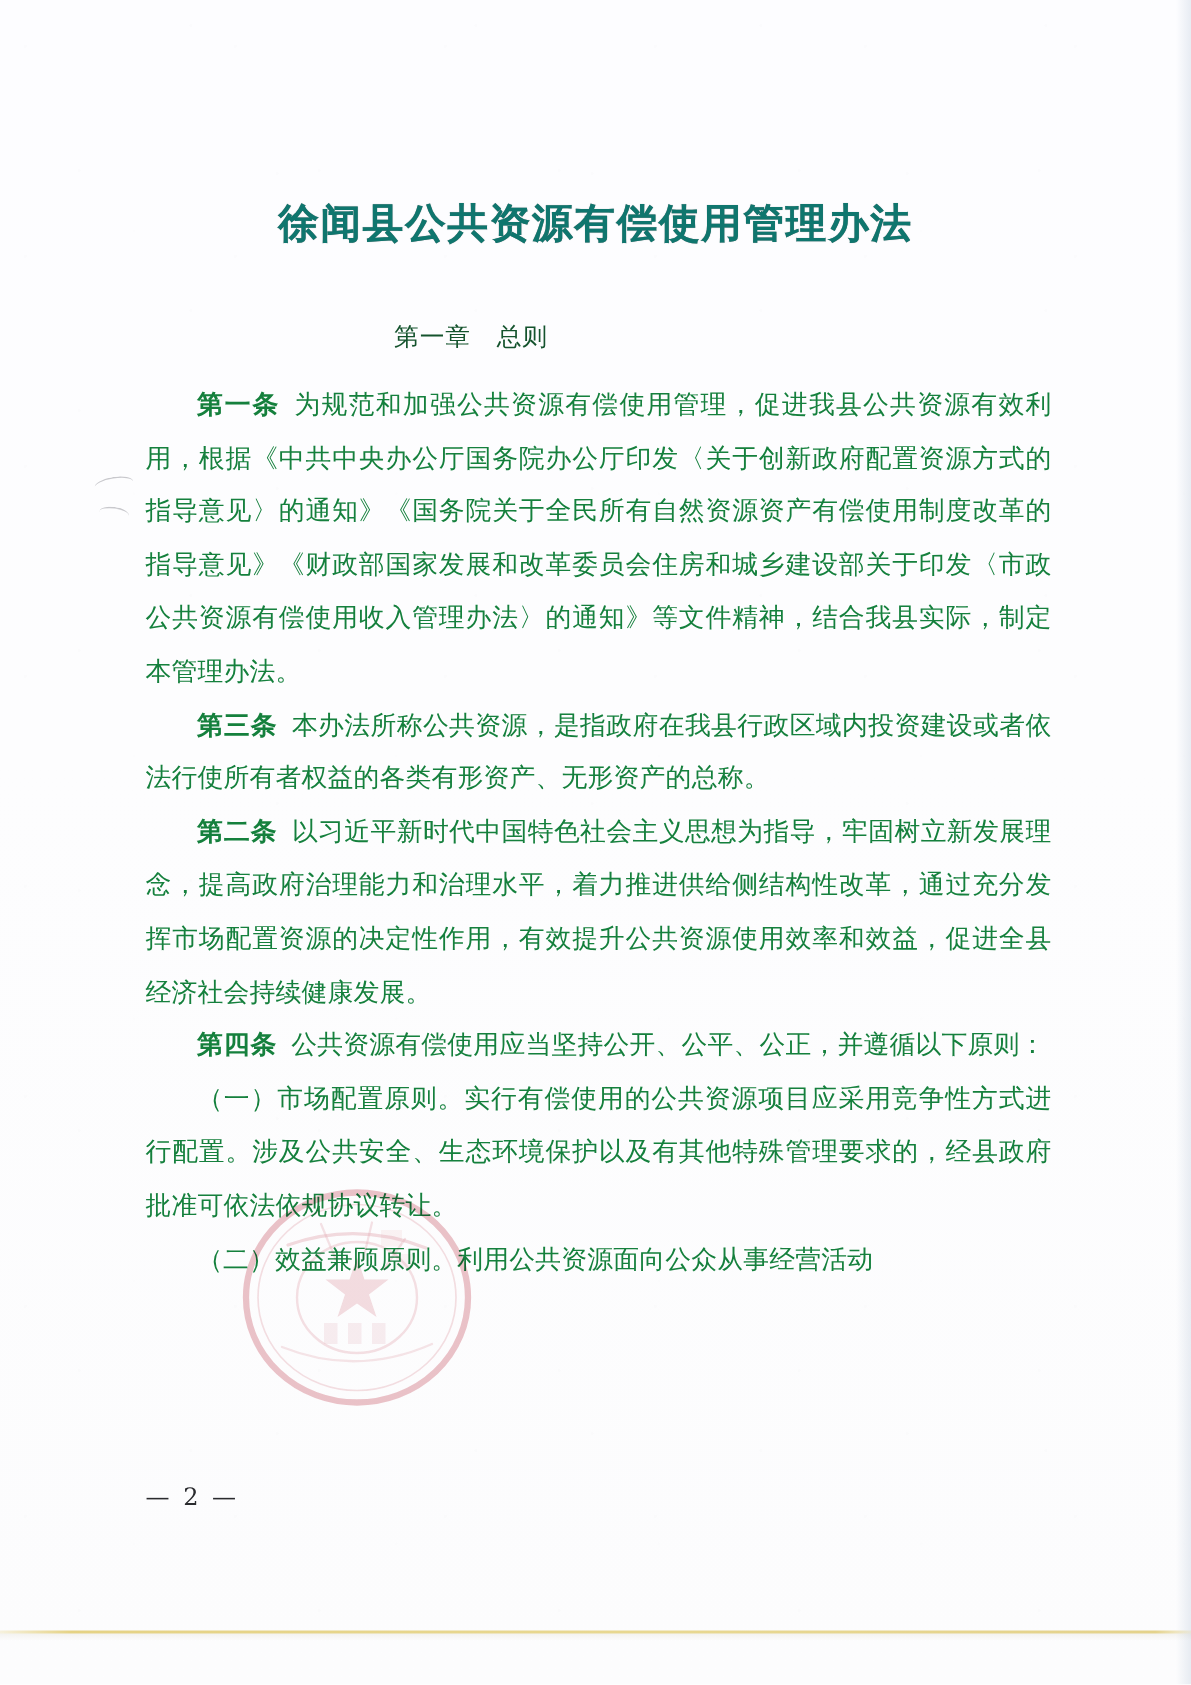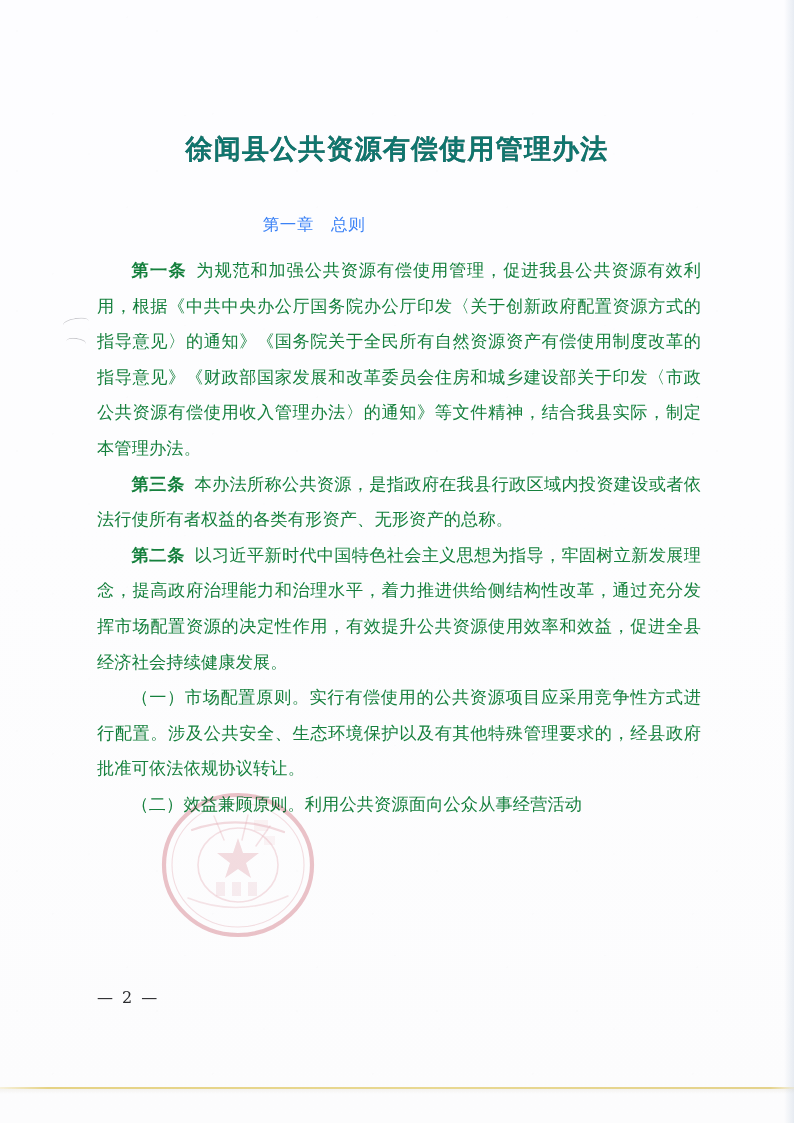--- a/index.html
+++ b/index.html
@@ -66,21 +66,21 @@
     font-family: "DejaVu Serif", "Liberation Serif", serif;
     text-shadow: 0 0 .45px rgba(0,0,0,.55);
   }
 
   .chapter-heading {
     position: absolute;
     left: 0; top: 214px;
     width: 628px;
     text-align: center;
     font-size: 16.5px;
-    color: #3b82f6;
+    color: #14532d;
     letter-spacing: .6px;
     font-family: "DejaVu Sans", "Liberation Sans", sans-serif;
   }
 
   
   .body-block {
     position: absolute;
     left: 97px;
     top: 253px;
     width: 604px;
@@ -176,20 +176,23 @@
     </p>
 
     <p class="para indent">
       <span class="lead">第三条</span><span>本办法所称公共资源，是指政府在我县行政区域内投资建设或者依法行使所有者权益的各类有形资产、无形资产的总称。</span>
     </p>
 
     <p class="para indent">
       <span class="lead">第二条</span><span>以习近平新时代中国特色社会主义思想为指导，牢固树立新发展理念，提高政府治理能力和治理水平，着力推进供给侧结构性改革，通过充分发挥市场配置资源的决定性作用，有效提升公共资源使用效率和效益，促进全县经济社会持续健康发展。</span>
     </p>
 
+    <p class="para indent">
+      <span class="lead">第四条</span><span>公共资源有偿使用应当坚持公开、公平、公正，并遵循以下原则：</span>
+    </p>
 
     <p class="para indent">（一）市场配置原则。实行有偿使用的公共资源项目应采用竞争性方式进行配置。涉及公共安全、生态环境保护以及有其他特殊管理要求的，经县政府批准可依法依规协议转让。</p>
 
     <p class="para indent">（二）效益兼顾原则。利用公共资源面向公众从事经营活动</p>
 
   </div>
 
   <div class="page-number">— 2 —</div>
 
 </div>

